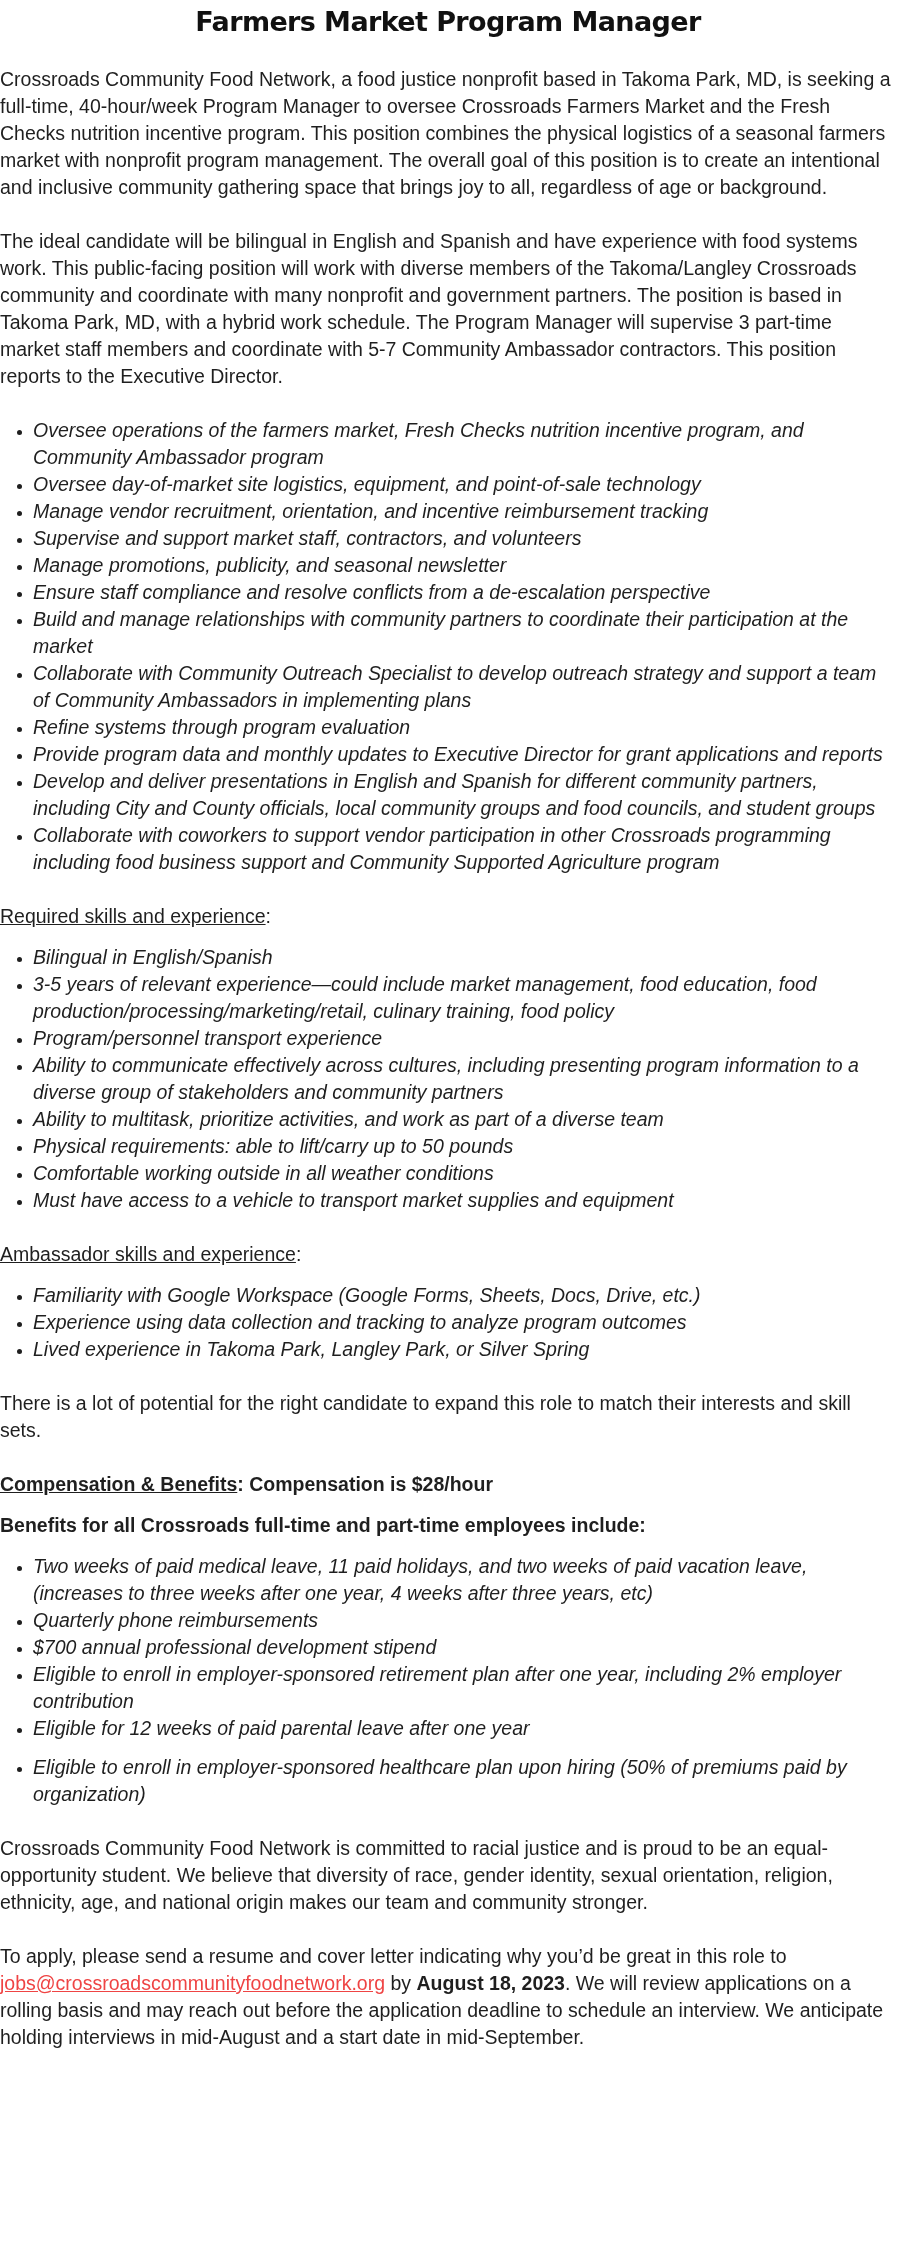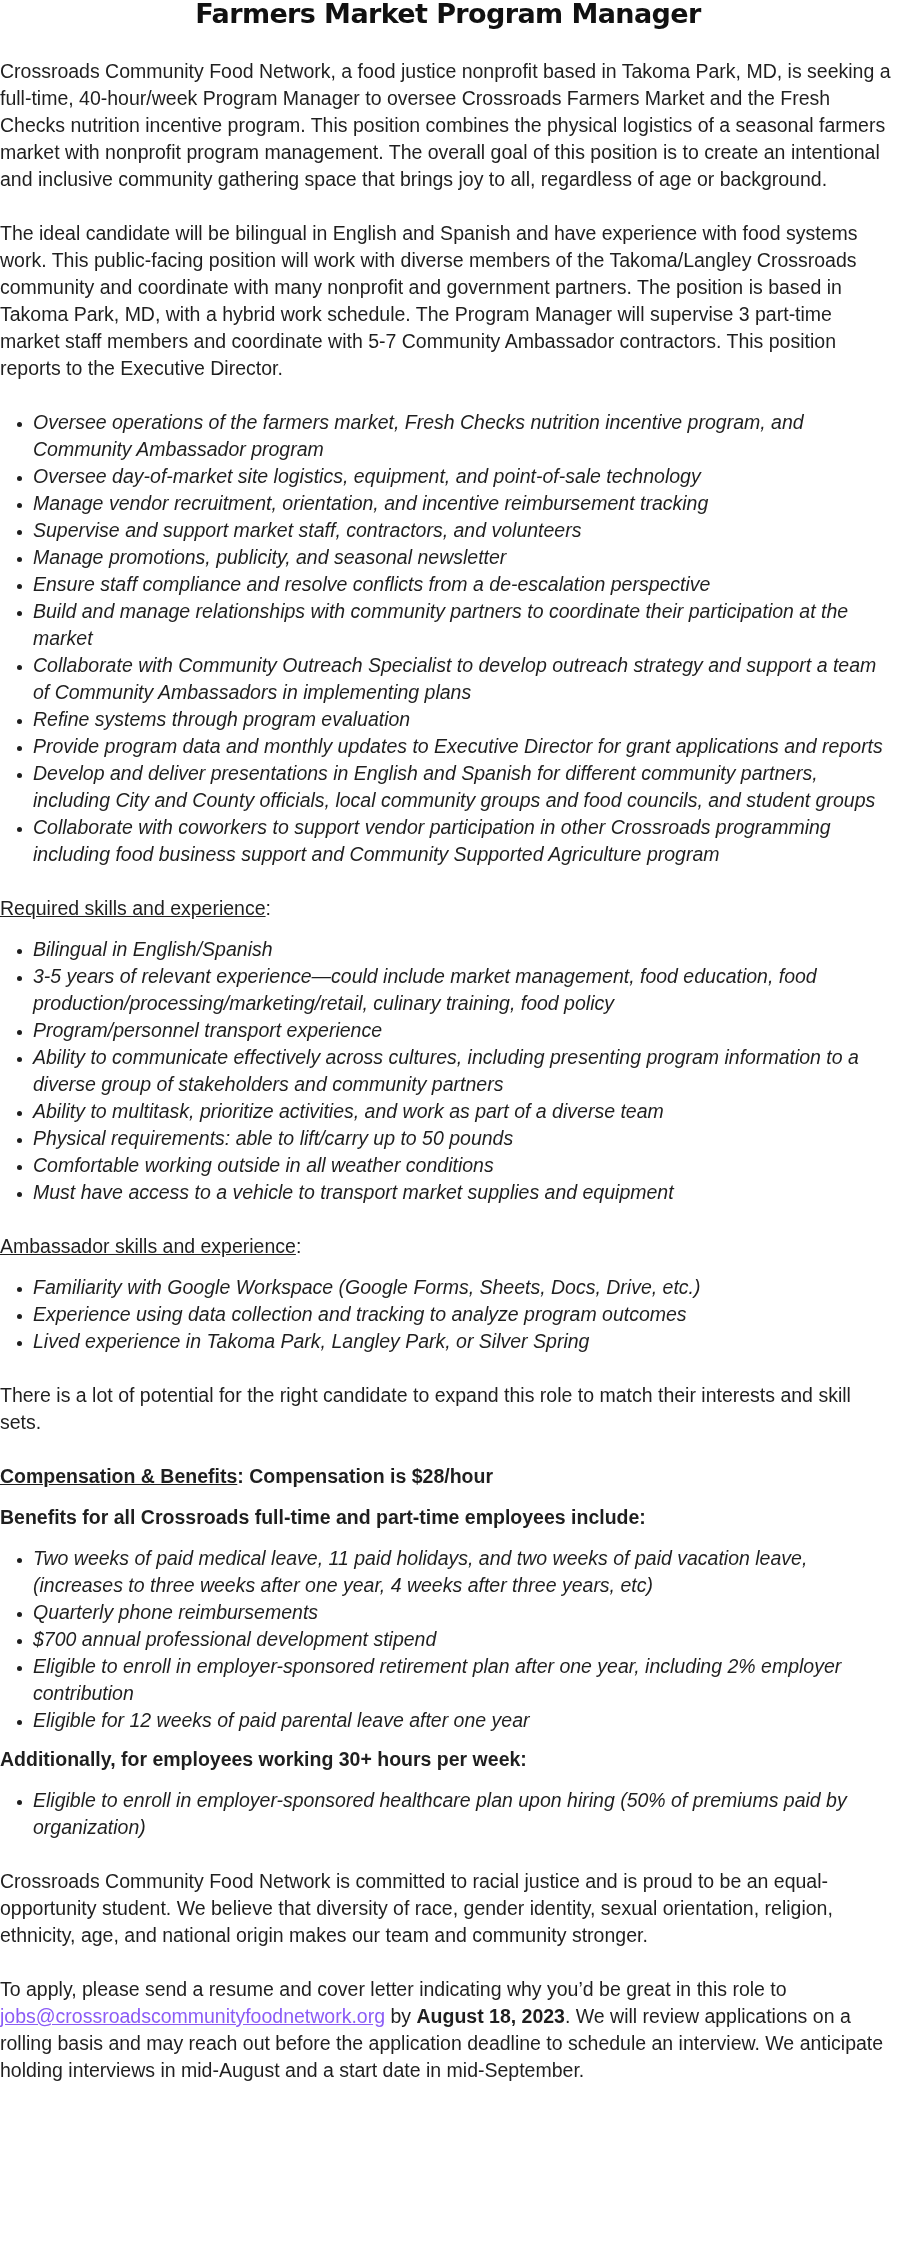--- a/index.html
+++ b/index.html
@@ -1,28 +1,28 @@
 <!DOCTYPE html>
 <html><head>
 <meta charset="utf-8">
 <style>
   html, body { margin:0; padding:0; background:#ffffff; }
   body { width:900px; min-height:2250px; color:#1f1f1f; font-family:"Liberation Sans", sans-serif; font-size:19.5px; line-height:27px; }
   .page { padding:0 4px 0 0; }
-  h1 { font-family:"DejaVu Sans", sans-serif; font-weight:bold; font-size:27px; letter-spacing:-0.6px; text-align:center; margin:0; padding-top:0; line-height:28px; color:#111; }
+  h1 { font-family:"DejaVu Sans", sans-serif; font-weight:bold; font-size:27px; letter-spacing:-0.6px; text-align:center; margin:0; padding-top:8px; line-height:28px; color:#111; }
   p { margin:0; }
   .gap-title { height:30px; }
   .para { margin-bottom:27px; }
   .heading-line { margin-bottom:14px; }
   .u { text-decoration:underline; }
   ul { margin:0 0 27px 0; padding-left:33px; }
   ul li { padding-left:0;font-style:italic; }
   ul li::marker { font-size:16px; }
   .benefits-intro { margin-bottom:14px;font-weight:bold; }
-  a { color:#8b5cf6; text-decoration:underline; }
+  a { color:#ef4444; text-decoration:underline; }
   b { font-weight:bold; }
 </style>
 </head>
 <body>
 
 <div class="page">
   <h1>Farmers Market Program Manager</h1>
   <div class="gap-title"></div>
 
   <p class="para">Crossroads Community Food Network, a food justice nonprofit based in Takoma Park, MD, is seeking a full-time, 40-hour/week Program Manager to oversee Crossroads Farmers Market and the Fresh Checks nutrition incentive program. This position combines the physical logistics of a seasonal farmers market with nonprofit program management. The overall goal of this position is to create an intentional and inclusive community gathering space that brings joy to all, regardless of age or background.</p>
@@ -66,21 +66,20 @@
 
   <p class="benefits-intro"><span class="u">Compensation &amp; Benefits</span><span>: Compensation is $28/hour</span></p>
   <p class="benefits-intro">Benefits for all Crossroads full-time and part-time employees include:</p>
   <ul style="margin-bottom:12px">
     <li>Two weeks of paid medical leave, 11 paid holidays, and two weeks of paid vacation leave, (increases to three weeks after one year, 4 weeks after three years, etc)</li>
     <li>Quarterly phone reimbursements</li>
     <li>$700 annual professional development stipend</li>
     <li>Eligible to enroll in employer-sponsored retirement plan after one year, including 2% employer contribution</li>
     <li>Eligible for 12 weeks of paid parental leave after one year</li>
   </ul>
-  <p class="benefits-intro">Additionally, for employees working 30+ hours per week:</p>
   <ul>
     <li>Eligible to enroll in employer-sponsored healthcare plan upon hiring (50% of premiums paid by organization)</li>
   </ul>
 
   <p class="para">Crossroads Community Food Network is committed to racial justice and is proud to be an equal-opportunity student. We believe that diversity of race, gender identity, sexual orientation, religion, ethnicity, age, and national origin makes our team and community stronger.</p>
 
   <p class="para"><span>To apply, please send a resume and cover letter indicating why you’d be great in this role to </span><a>jobs@crossroadscommunityfoodnetwork.org</a><span> by </span><b>August 18, 2023</b><span>. We will review applications on a rolling basis and may reach out before the application deadline to schedule an interview. We anticipate holding interviews in mid-August and a start date in mid-September.</span></p>
 </div>
 
 </body></html>

